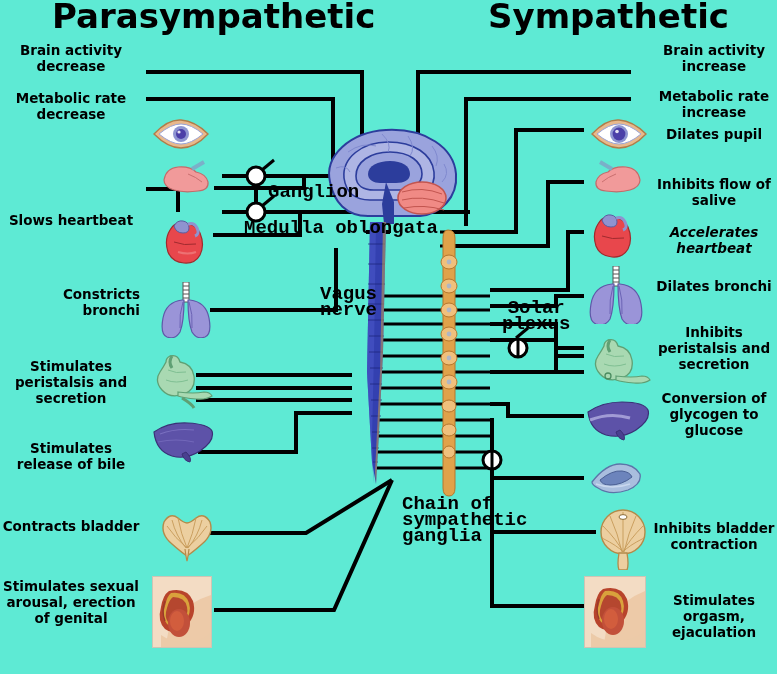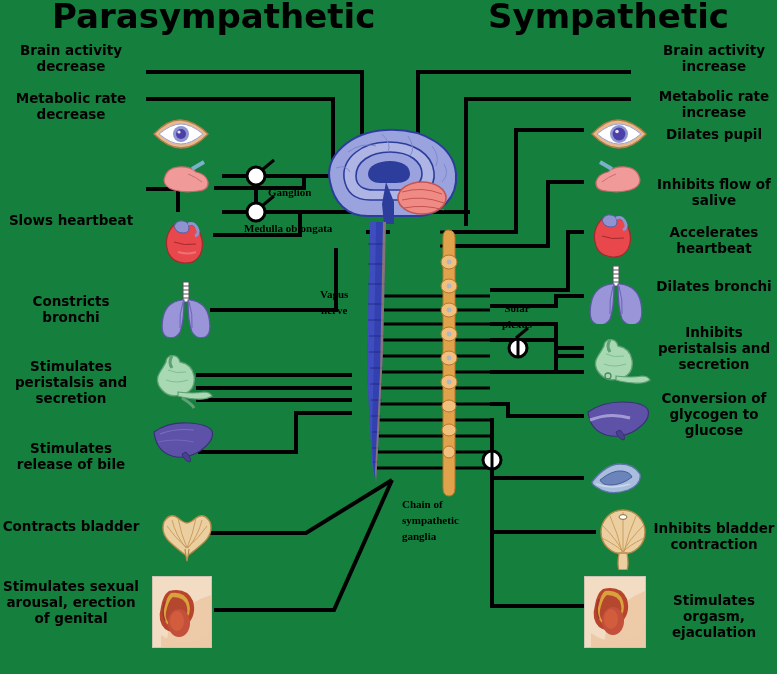--- a/index.html
+++ b/index.html
@@ -4,21 +4,21 @@
 <title>Autonomic Nervous System Diagram</title>
 <style>
   html,body{margin:0;padding:0;background:#ffffff;}
   body{
     font-family:"DejaVu Sans","Liberation Sans",sans-serif;
     -webkit-font-smoothing:none;
   }
   #stage{
     position:relative;
     width:777px;height:674px;
-    background:#15803d;
+    background:#5eead4;
     overflow:hidden;
   }
   
   .title{
     position:absolute;
     font-weight:bold;
     font-size:34px;
     letter-spacing:0px;
     color:#000;
     white-space:nowrap;
@@ -37,24 +37,24 @@
     text-align:center;
     font-family:"DejaVu Sans",sans-serif;
   }
   .label.left{width:138px;left:2px;}
   .label.right{width:124px;left:652px;}
 
   
   .clabel{
     position:absolute;
     font-weight:bold;
-    font-size:11px;
+    font-size:19px;
     line-height:16px;
     color:#000;
-    font-family:Liberation Serif, serif;
+    font-family:Liberation Mono, monospace;
     white-space:pre-line;
   }
 
   
   #wires{position:absolute;left:0;top:0;width:777px;height:674px;}
 
   
   .organ{position:absolute;}
   .organ svg{display:block;}
 
@@ -430,21 +430,21 @@
       <path d="M14 22 q-4 10 0 20" stroke="#9a3a2a" stroke-width="1.4" fill="none"></path>
     </svg>
   </div>
 
   <div class="label left" style="top:90px;">Metabolic rate
 decrease</div>
   <div class="label left" style="top:42px;">Brain activity
 decrease</div>
   <div class="label left" style="top:212px;">Slows
 heartbeat</div>
-  <div class="label left" style="top:293px;">Constricts
+  <div class="label left" style="top:286px;text-align:right;">Constricts
 bronchi</div>
   <div class="label left" style="top:358px;">Stimulates
 peristalsis
 and secretion</div>
   <div class="label left" style="top:440px;">Stimulates
 release of bile</div>
   <div class="label left" style="top:518px;">Contracts
 bladder</div>
   <div class="label left" style="top:578px;">Stimulates
 sexual arousal,
@@ -452,21 +452,21 @@
 of genital</div>
 
   <div class="label right" style="top:42px;">Brain activity
 increase</div>
   <div class="label right" style="top:88px;">Metabolic rate
 increase</div>
   <div class="label right" style="top:126px;">Dilates
 pupil</div>
   <div class="label right" style="top:176px;">Inhibits flow
 of salive</div>
-  <div class="label right" style="top:224px;">Accelerates
+  <div class="label right" style="top:224px;font-style:italic;">Accelerates
 heartbeat</div>
   <div class="label right" style="top:278px;">Dilates
 bronchi</div>
   <div class="label right" style="top:324px;">Inhibits
 peristalsis
 and secretion</div>
   <div class="label right" style="top:390px;">Conversion
 of glycogen
 to  glucose</div>
   <div class="label right" style="top:520px;">Inhibits

